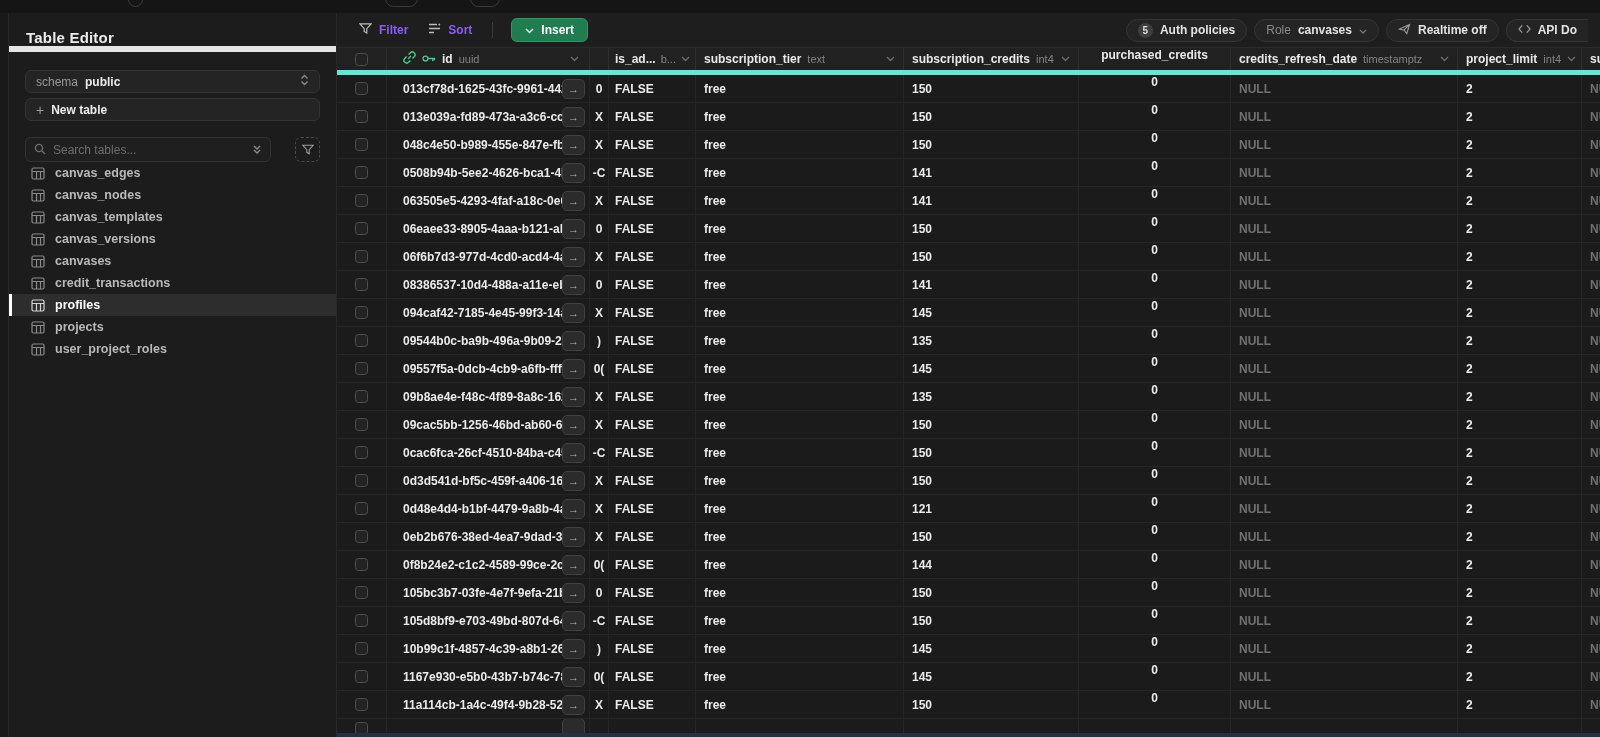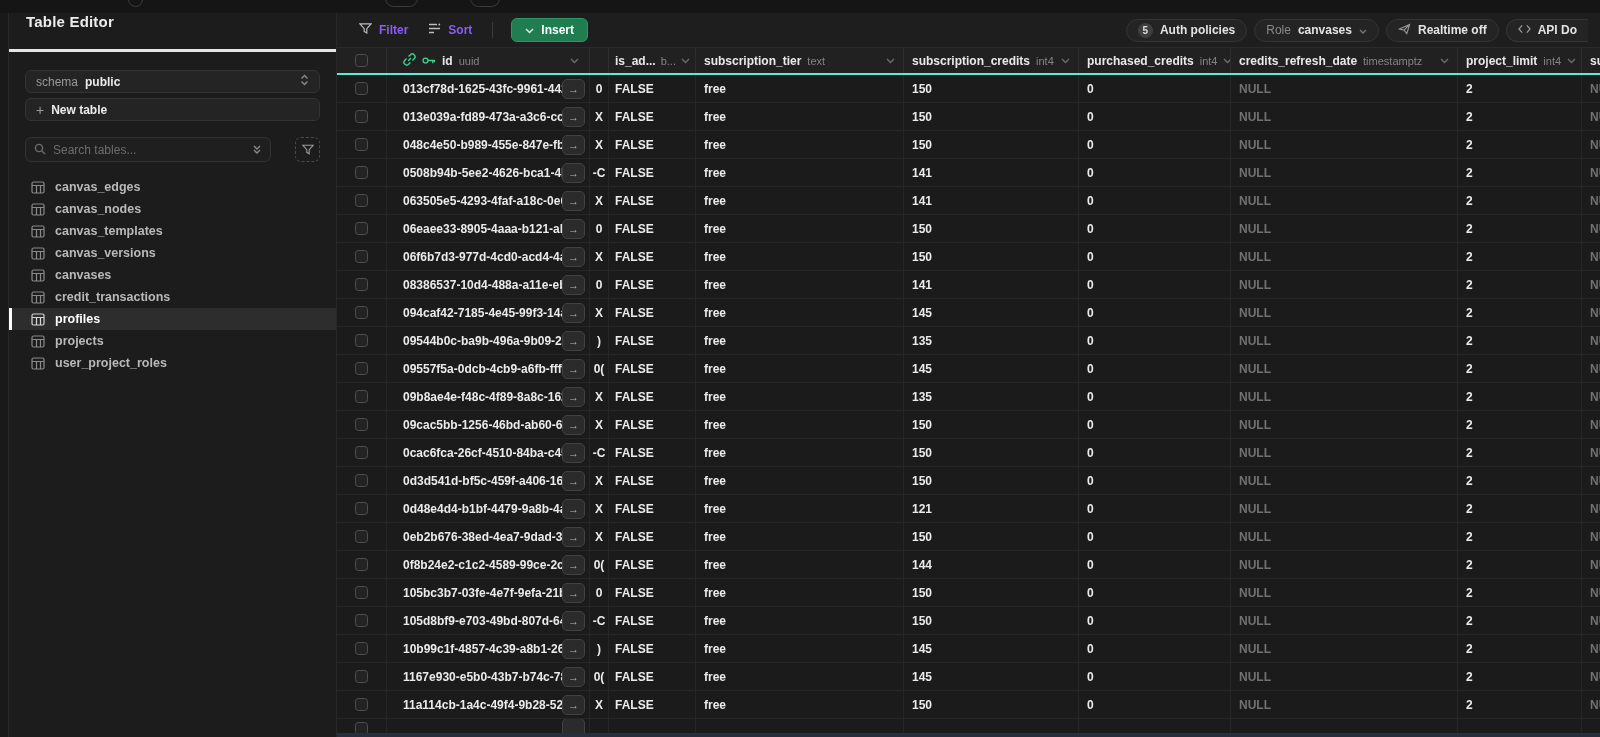--- a/index.html
+++ b/index.html
@@ -12,38 +12,38 @@
     border-radius:9px; background:transparent; }
 
   .app { display:flex; height:724px; }
 
   
   .rail { width:9px; background:#191919; border-right:1px solid #282828; flex-shrink:0; }
 
   
   .sidebar { width:328px; background:#1c1c1c; border-right:1px solid #282828; flex-shrink:0;
     display:flex; flex-direction:column; }
-  .sidebar-header { height:39px; border-bottom:3px solid #e5e5e5; display:flex; align-items:flex-start;
+  .sidebar-header { height:39px; border-bottom:6px solid #e5e5e5; display:flex; align-items:flex-end;
     padding:0 17px; }
   .sidebar-title { color:#ececec; font-size:15px; font-weight:700; letter-spacing:.2px; }
   .sidebar-controls { padding:18px 16px 0 16px; }
   .select-pill, .newtable-btn { height:23px; border:1px solid #333; background:#242424; border-radius:6px;
     display:flex; align-items:center; padding:0 10px; gap:7px; width:100%; cursor:pointer; }
   .select-pill { color:#9a9a9a; font-size:12px; }
   .select-pill .sel-value { color:#ececec; font-weight:700; }
   .select-pill .updown { margin-left:auto; color:#8a8a8a; }
   .newtable-btn { margin-top:5px; color:#ececec; font-size:12px; font-weight:600; }
   .newtable-btn .plus { color:#9a9a9a; font-size:14px; font-weight:400; }
   .search-row { display:flex; gap:24px; margin-top:16px;justify-content:space-between; }
   .search-box { flex:1; height:25px; border:1px solid #333; background:#1f1f1f; border-radius:6px;
     display:flex; align-items:center; padding:0 8px; gap:7px; }
   .search-box .ph { color:#6d6d6d; font-size:12px; flex:1; }
   .side-filter-btn { width:25px; height:25px; border:1px dashed #4a4a4a; border-radius:6px;
     display:flex; align-items:center; justify-content:center; background:transparent; cursor:pointer; }
-  .table-list { margin-top:14px; }
+  .table-list { }
   .table-item { height:22px; display:flex; align-items:center; gap:10px; padding-left:19px;
     border-left:3px solid transparent; color:#b9b9b9; font-size:12.5px; font-weight:600; cursor:pointer; }
   .table-item svg { flex-shrink:0; }
   .table-item.selected { background:#2d2d2d; border-left:3px solid #ffffff; color:#ffffff; font-weight:700; }
   .lock { margin-left:4px; display:inline-flex; }
 
   
   .main { flex:1; display:flex; flex-direction:column; background:#1b1b1b; overflow:hidden; min-width:0; }
   .toolbar { height:35px; background:#1e1e1e; border-bottom:1px solid #2a2a2a; display:flex;
     align-items:center; padding:0 12px; flex-shrink:0; }
@@ -57,36 +57,36 @@
   .pill { display:flex; align-items:center; gap:7px; height:23px; padding:0 11px; border-radius:12px;
     background:#242424; border:1px solid #343434; color:#e3e3e3; font-size:12px; font-weight:700;
     cursor:pointer; white-space:nowrap; }
   .pill .count-badge { width:15px; height:15px; border-radius:50%; background:#3f3f3f; color:#dddddd;
     font-size:10px; font-weight:700; display:flex; align-items:center; justify-content:center; }
   .pill .dim { color:#8a8a8a; font-weight:400; }
   .pill.api { border-top-right-radius:0; border-bottom-right-radius:0; border-right:none; }
 
   
   .grid { flex:1; position:relative; overflow:hidden; }
-  .g-header { display:flex; height:27px; background:#212121; border-bottom:2px solid #5eead4; }
+  .g-header { display:flex; height:27px; background:#212121; border-bottom:5px solid #5eead4; }
   .g-hcell { display:flex; align-items:center; gap:6px; border-right:1px solid #2e2e2e; padding:0 8px;
     flex-shrink:0; overflow:hidden; white-space:nowrap; }
   .g-hname { color:#e9e9e9; font-size:12px; font-weight:700; }
   .g-htype { color:#848484; font-size:11px; }
   .g-hchev { margin-left:auto; color:#6e6e6e; display:flex; }
   .g-row { display:flex; height:28px; border-bottom:1px solid #262626; background:#1b1b1b; }
   .g-cell { display:flex; align-items:center; border-right:1px solid #262626; padding:0 8px;
     flex-shrink:0; overflow:hidden; white-space:nowrap; color:#ebebeb; font-size:12px; font-weight:700; }
   .w-check { width:50px; justify-content:center; padding:0; }
   .w-id { width:203px; padding:0 4px 0 16px; justify-content:space-between; }
   .w-clip { width:19px; padding:0 2px; justify-content:center; }
   .w-bool { width:87px; padding:0 6px; }
   .w-tier { width:208px; }
   .w-sub { width:175px;gap:6px; }
-  .w-pur { width:152px; }
+  .w-pur { width:152px;flex-direction:column; }
   .w-ref { width:227px; }
   .w-lim { width:124px; }
   .w-ovf { width:120px; border-right:none; }
   .null-text { color:#717171; font-weight:600;text-align:center; }
   .uuid-text { overflow:hidden; white-space:nowrap; }
   .expand-btn { width:23px; height:20px; border-radius:5px; border:1px solid #414141; background:#2b2b2b;
     color:#b5b5b5; font-size:11px; display:flex; align-items:center; justify-content:center;
     flex-shrink:0; cursor:pointer; }
   .checkbox { width:13px; height:13px; border-radius:3.5px; border:1px solid #4f4f4f; background:#232323;
     cursor:pointer; flex-shrink:0; }

